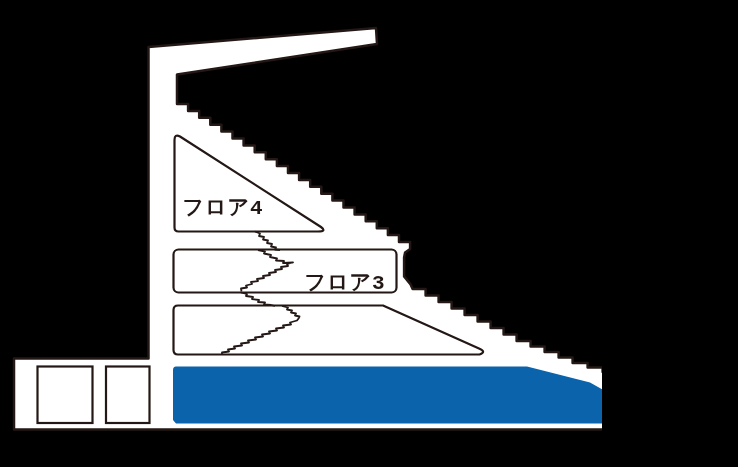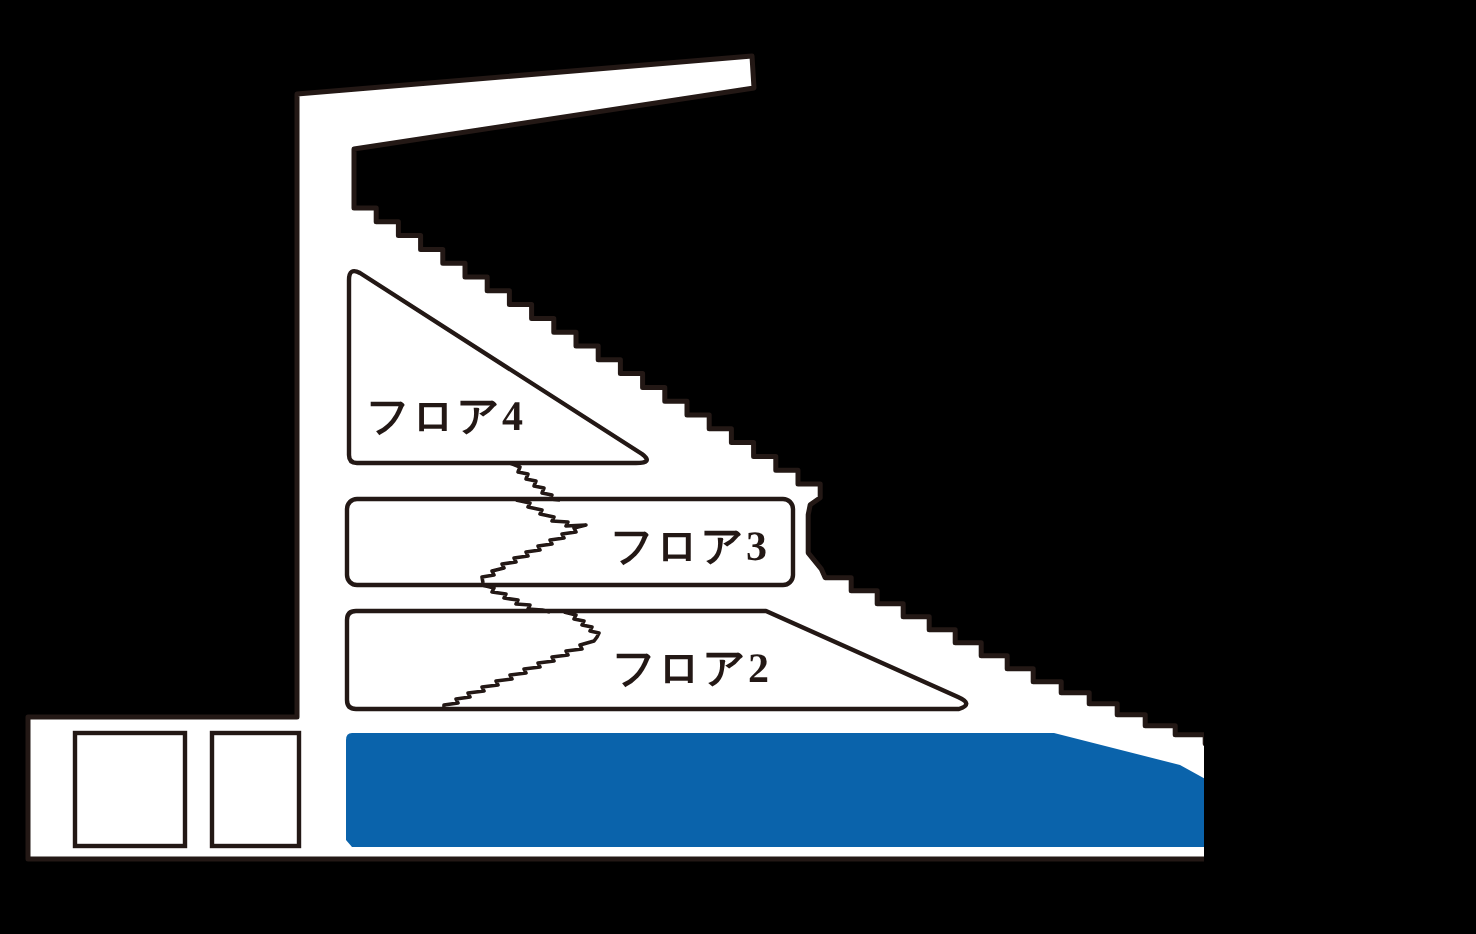--- a/index.html
+++ b/index.html
@@ -1,21 +1,21 @@
 <!DOCTYPE html>
 <html><head>
 <meta charset="utf-8">
 <style>
   html,body{margin:0;padding:0;background:#000;}
   .stage{
     position:relative;
     width:602px;height:467px;
     background:#000;
     overflow:hidden;
-    font-family:Liberation Serif, serif;
+    font-family:Liberation Mono, monospace;
   }
   .stage svg{position:absolute;left:0;top:0;}
   .lbl{
     position:absolute;
     width:144px;
     text-align:center;
     font-size:21px;
     font-weight:600;
     letter-spacing:1px;
     line-height:25px;
@@ -62,16 +62,15 @@
 
     <path fill="none" stroke="#231815" stroke-width="1.8" stroke-linejoin="round" d="M241,292.5 L247,294 L246,296 L253,297 L252,299 L259,300 L258,302 L265,302.5 L264,304.5 L271,305 L275,306"></path>
 
     <path fill="none" stroke="#231815" stroke-width="1.8" stroke-linejoin="round" d="M282,306 L288,307.5 L287,309.5 L292,310.5 L291,312.5 L296,313.5 L295,315.5 L299.5,316.5 L298.5,318.5 L297,320.5
          L290,322.5 L291,324.5 L283,325.5 L284,327.5 L276,328.5 L277,330.5 L269,331.5 L270,333.5
          L262,334.5 L263,336.5 L255,337.5 L256,339.5 L248,340.5 L249,342.5 L241,343.5 L242,345.5
          L234,346.5 L235,348.5 L228,349.5 L229,351.5 L222,352.5 L222,354.5"></path>
   </svg>
 
   <div class="lbl" style="left:151px;top:196px;">フロア4</div>
-  <div class="lbl" style="left:273px;top:261px;">フロア3</div>
-  <div class="lbl" style="left:274px;top:322px;">フロア2</div>
+  <div class="lbl" style="left:273px;top:271px;">フロア3</div>
 
 </div>
 
 </body></html>

